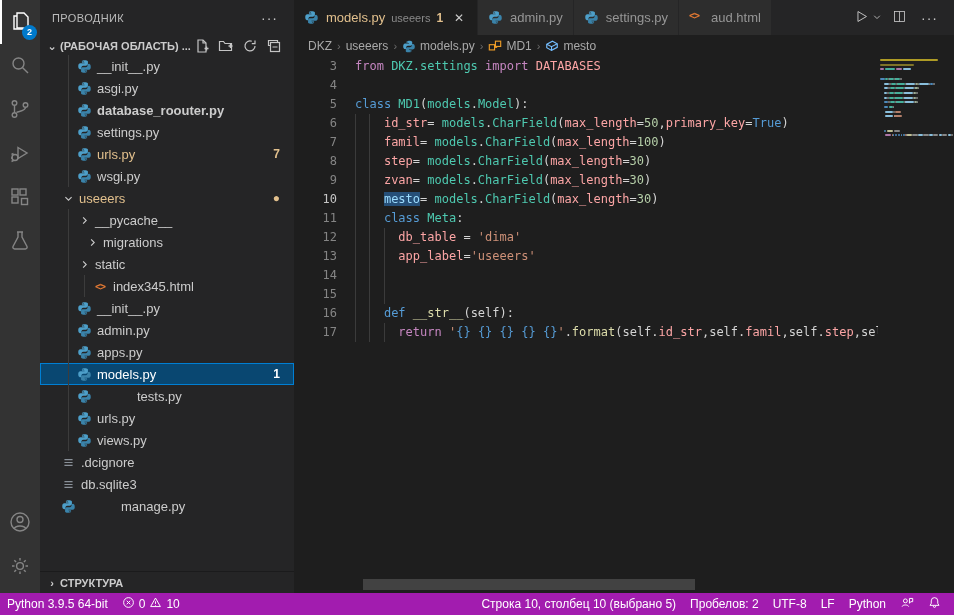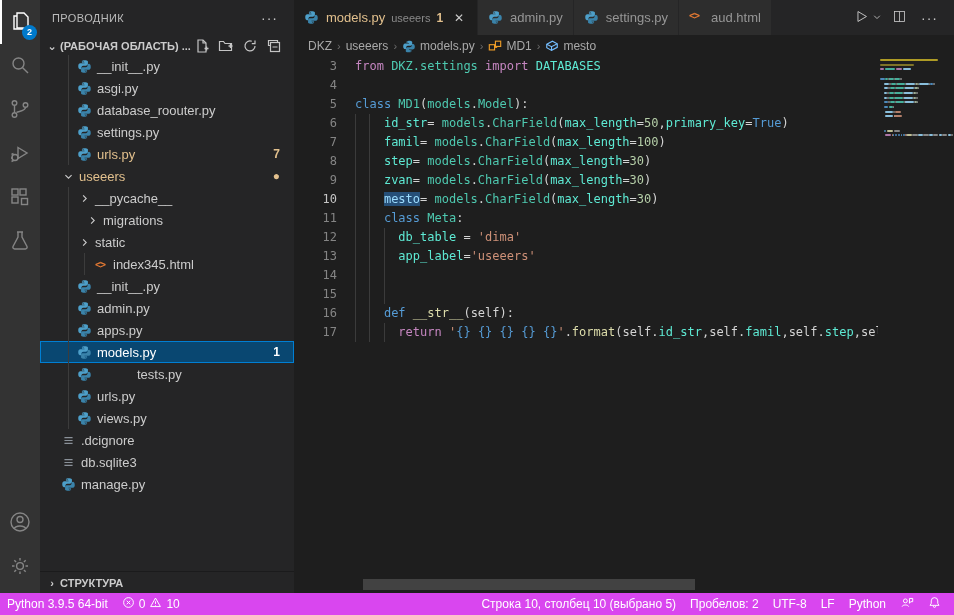--- a/index.html
+++ b/index.html
@@ -62,29 +62,29 @@
   .crumb { display:inline-flex; align-items:center; gap:4px; cursor:pointer; }
   .crumb-sep { color:#6e6e6e; margin:0 5px; font-size:11px; }
   .crumb .icon14 { width:14px; height:14px; display:inline-flex; }
   
   #code { position:absolute; left:0; top:57px; right:76px; bottom:0; overflow:hidden; font-family:"DejaVu Sans Mono","Liberation Mono",monospace; font-size:12px; }
   .code-line { position:relative; height:19px; line-height:19px; white-space:pre; display:flex; }
   .code-line .ln { width:43px; text-align:right; color:#858585; flex:0 0 43px; }
   .code-line.cur .ln { color:#c6c6c6; }
   .code-line .lc { margin-left:18px; }
   .cguide { position:absolute; top:0; bottom:0; width:1px; background:#3b3b3b; }
-  .tk-kw{color:#569cd6} .tk-kw2{color:#c586c0} .tk-type{color:#4ec9b0} .tk-var{color:#5eead4}
+  .tk-kw{color:#569cd6} .tk-kw2{color:#c586c0} .tk-type{color:#4ec9b0} .tk-var{color:#fca5a5}
   .tk-num{color:#b5cea8} .tk-str{color:#ce9178} .tk-fn{color:#dcdcaa} .tk-pl{color:#d4d4d4}
   .tk-ph{color:#569cd6} .tk-sel{color:#9cdcfe; background:#264f78}
   #minimap { position:absolute; top:57px; right:10px; width:66px; bottom:0; background:#1e1e1e; cursor:pointer; }
   .mm-bar { position:absolute; height:2px; border-radius:1px; opacity:.85; }
   #hscroll { position:absolute; left:69px; bottom:3px; width:332px; height:11px; background:rgba(121,121,121,.4); cursor:pointer; }
   #vscroll { position:absolute; top:57px; right:0; width:10px; bottom:0; }
   
-  #statusbar { position:absolute; left:0; bottom:0; width:954px; height:22px; background:#d946ef; color:#ffffff; font-size:12px; display:flex; align-items:center; }
+  #statusbar { position:absolute; left:0; bottom:0; width:954px; height:22px; background:#a21caf; color:#ffffff; font-size:12px; display:flex; align-items:center; }
   .sb-item { display:inline-flex; align-items:center; gap:4px; padding:0 7px; height:22px; cursor:pointer; }
   .sb-item svg { stroke:#ffffff; fill:none; stroke-width:1.2; }
   #sb-right { margin-left:auto; display:flex; align-items:center; padding-right:6px; }
   .html-glyph { color:#e37933; font-family:"DejaVu Sans Mono",monospace; font-size:10px; font-weight:bold; letter-spacing:-1px; }
 </style>
 </head>
 <body>
 
 <div id="app">
 
@@ -194,21 +194,21 @@
         <div class="trow" style="padding-left: 36px;">
           <span class="tguide" style="left:28px"></span>
           <span class="icon16">
             <svg viewBox="0 0 24 24" style="width:15px;height:15px">
               <path fill="#4d9fc9" d="M12 2c-4.3 0-4.1 1.9-4.1 1.9v2.1h4.2v.9H5.7S2 6.5 2 11.4s3.2 4.8 3.2 4.8h1.9V14s-.1-3.3 3.2-3.3h4.1s3.1.1 3.1-3V4.3S18.1 2 12 2zM9.7 3.3a.8.8 0 1 1 0 1.7.8.8 0 0 1 0-1.7z"></path>
               <path fill="#3a83aa" d="M12 22c4.3 0 4.1-1.9 4.1-1.9V18h-4.2v-.9h6.4s3.7.4 3.7-4.5-3.2-4.8-3.2-4.8h-1.9V10s.1 3.3-3.2 3.3H9.6s-3.1-.1-3.1 3v3.4S5.9 22 12 22zm2.3-1.3a.8.8 0 1 1 0-1.7.8.8 0 0 1 0 1.7z"></path>
             </svg>
           </span>
           <span class="tlabel">asgi.py</span>
         </div>
-        <div class="trow" style="padding-left: 36px;">
+        <div class="trow" style="padding-left: 36px; font-weight: bold;">
           <span class="tguide" style="left:28px"></span>
           <span class="icon16">
             <svg viewBox="0 0 24 24" style="width:15px;height:15px">
               <path fill="#4d9fc9" d="M12 2c-4.3 0-4.1 1.9-4.1 1.9v2.1h4.2v.9H5.7S2 6.5 2 11.4s3.2 4.8 3.2 4.8h1.9V14s-.1-3.3 3.2-3.3h4.1s3.1.1 3.1-3V4.3S18.1 2 12 2zM9.7 3.3a.8.8 0 1 1 0 1.7.8.8 0 0 1 0-1.7z"></path>
               <path fill="#3a83aa" d="M12 22c4.3 0 4.1-1.9 4.1-1.9V18h-4.2v-.9h6.4s3.7.4 3.7-4.5-3.2-4.8-3.2-4.8h-1.9V10s.1 3.3-3.2 3.3H9.6s-3.1-.1-3.1 3v3.4S5.9 22 12 22zm2.3-1.3a.8.8 0 1 1 0-1.7.8.8 0 0 1 0 1.7z"></path>
             </svg>
           </span>
           <span class="tlabel">database_roouter.py</span>
         </div>
         <div class="trow" style="padding-left: 36px;">
@@ -224,20 +224,30 @@
         <div class="trow modified" style="padding-left: 36px;">
           <span class="tguide" style="left:28px"></span>
           <span class="icon16">
             <svg viewBox="0 0 24 24" style="width:15px;height:15px">
               <path fill="#4d9fc9" d="M12 2c-4.3 0-4.1 1.9-4.1 1.9v2.1h4.2v.9H5.7S2 6.5 2 11.4s3.2 4.8 3.2 4.8h1.9V14s-.1-3.3 3.2-3.3h4.1s3.1.1 3.1-3V4.3S18.1 2 12 2zM9.7 3.3a.8.8 0 1 1 0 1.7.8.8 0 0 1 0-1.7z"></path>
               <path fill="#3a83aa" d="M12 22c4.3 0 4.1-1.9 4.1-1.9V18h-4.2v-.9h6.4s3.7.4 3.7-4.5-3.2-4.8-3.2-4.8h-1.9V10s.1 3.3-3.2 3.3H9.6s-3.1-.1-3.1 3v3.4S5.9 22 12 22zm2.3-1.3a.8.8 0 1 1 0-1.7.8.8 0 0 1 0 1.7z"></path>
             </svg>
           </span>
           <span class="tlabel">urls.py</span>
           <span class="tbadge">7</span>
+        </div>
+        <div class="trow" style="padding-left: 36px;">
+          <span class="tguide" style="left:28px"></span>
+          <span class="icon16">
+            <svg viewBox="0 0 24 24" style="width:15px;height:15px">
+              <path fill="#4d9fc9" d="M12 2c-4.3 0-4.1 1.9-4.1 1.9v2.1h4.2v.9H5.7S2 6.5 2 11.4s3.2 4.8 3.2 4.8h1.9V14s-.1-3.3 3.2-3.3h4.1s3.1.1 3.1-3V4.3S18.1 2 12 2zM9.7 3.3a.8.8 0 1 1 0 1.7.8.8 0 0 1 0-1.7z"></path>
+              <path fill="#3a83aa" d="M12 22c4.3 0 4.1-1.9 4.1-1.9V18h-4.2v-.9h6.4s3.7.4 3.7-4.5-3.2-4.8-3.2-4.8h-1.9V10s.1 3.3-3.2 3.3H9.6s-3.1-.1-3.1 3v3.4S5.9 22 12 22zm2.3-1.3a.8.8 0 1 1 0-1.7.8.8 0 0 1 0 1.7z"></path>
+            </svg>
+          </span>
+          <span class="tlabel">wsgi.py</span>
         </div>
         <div class="trow modified" style="padding-left: 20px;">
           <span class="chev16">
             <svg class="chev" viewBox="0 0 16 16">
               <path d="M3.5 6L8 10.5 12.5 6"></path>
             </svg>
           </span>
           <span class="tlabel">useeers</span>
           <span class="tbadge">●</span>
         </div>
@@ -360,21 +370,21 @@
         <div class="trow" style="padding-left: 20px;">
           <span class="icon16">
             <svg viewBox="0 0 16 16" style="width:13px;height:13px">
               <g stroke="#8a9199" stroke-width="1.4">
                 <path d="M3 4.5h10M3 8h10M3 11.5h10"></path>
               </g>
             </svg>
           </span>
           <span class="tlabel">db.sqlite3</span>
         </div>
-        <div class="trow" style="padding-left: 20px;">
+        <div class="trow" style="padding-left: 20px; gap: 40px;">
           <span class="icon16">
             <svg viewBox="0 0 24 24" style="width:15px;height:15px">
               <path fill="#4d9fc9" d="M12 2c-4.3 0-4.1 1.9-4.1 1.9v2.1h4.2v.9H5.7S2 6.5 2 11.4s3.2 4.8 3.2 4.8h1.9V14s-.1-3.3 3.2-3.3h4.1s3.1.1 3.1-3V4.3S18.1 2 12 2zM9.7 3.3a.8.8 0 1 1 0 1.7.8.8 0 0 1 0-1.7z"></path>
               <path fill="#3a83aa" d="M12 22c4.3 0 4.1-1.9 4.1-1.9V18h-4.2v-.9h6.4s3.7.4 3.7-4.5-3.2-4.8-3.2-4.8h-1.9V10s.1 3.3-3.2 3.3H9.6s-3.1-.1-3.1 3v3.4S5.9 22 12 22zm2.3-1.3a.8.8 0 1 1 0-1.7.8.8 0 0 1 0 1.7z"></path>
             </svg>
           </span>
           <span class="tlabel">manage.py</span>
         </div>
       </div>
     <div id="outline-header">

